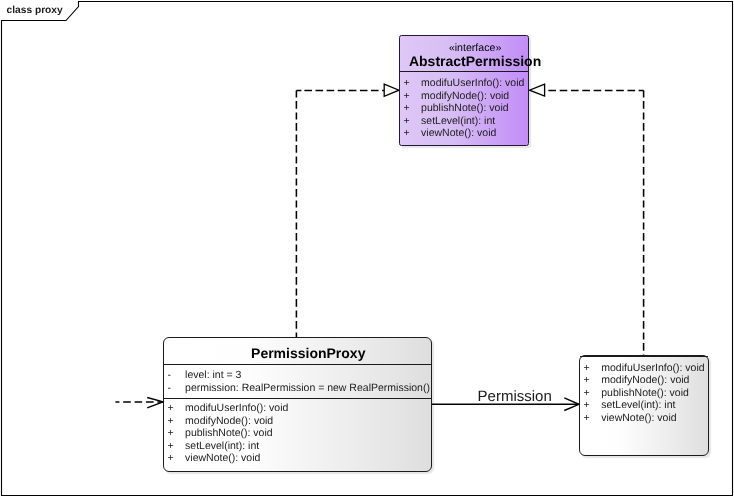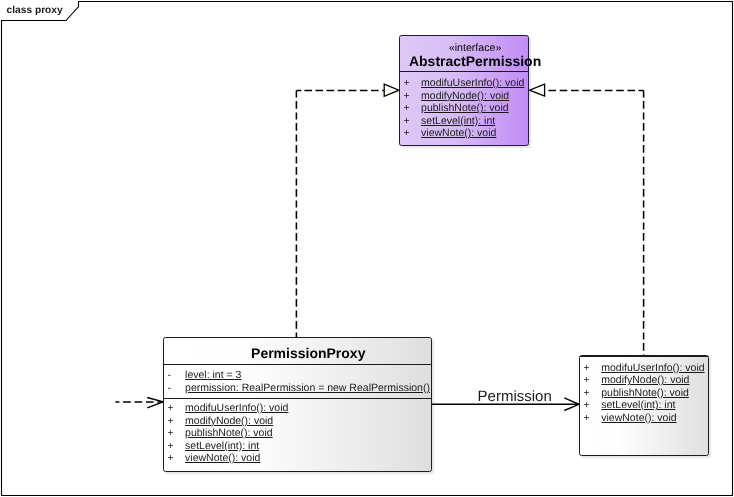--- a/index.html
+++ b/index.html
@@ -5,31 +5,31 @@
 <style>
   html,body{margin:0;padding:0;background:#ffffff;}
   body{width:734px;height:497px;overflow:hidden;
        font-family:"Liberation Sans",sans-serif;
        text-rendering:geometricPrecision;-webkit-font-smoothing:antialiased;}
   #root{position:relative;width:707px;height:497px;background:#ffffff;will-change:transform;padding-left:24px;}
   svg.layer{position:absolute;left:0;top:0;width:734px;height:497px;overflow:visible;}
   .node{position:absolute;box-sizing:border-box;}
   .uml-box{border:1.4px solid #1c1c1c;border-radius:2.5px;
            box-shadow:2px 2px 1.2px -0.3px rgba(0,0,0,0.10);}
-  .grey-box{background:linear-gradient(to right,#ffffff 0%,#fefefe 30%,#f2f2f2 58%,#e6e6e6 85%,#dedede 100%);}
+  .grey-box{background:linear-gradient(to right,#ffffff 0%,#fefefe 30%,#f2f2f2 58%,#e6e6e6 85%,#dedede 100%);border-radius:6px;}
   .purple-box{background:linear-gradient(to right,#dec8f6 0%,#d7bdf5 40%,#c28df7 100%);
               border-color:#251539;}
   .titlebar{display:flex;align-items:center;justify-content:flex-start;flex-direction:column;box-sizing:border-box;margin-left:22px;}
   .title{font-weight:bold;font-size:14px;color:#000;line-height:12.4px;}
   .stereo{font-size:10.6px;color:#000;line-height:11.8px;}
   .divider{border-top:1.3px solid #1a1a1a;}
   .members{padding:0;}
   .row{display:flex;align-items:center;font-size:10.5px;color:#1a1a1a;line-height:12.5px;height:12.5px;}
   .vis{width:21.1px;text-align:left;flex:0 0 21.1px;padding-left:3.4px;box-sizing:border-box;}
-  .mtext{white-space:pre;text-decoration:underline;}
+  .mtext{white-space:pre;}
   .edge-label{position:absolute;font-size:15px;color:#1a1a1a;}
 </style>
 </head>
 <body>
 
 <div id="root">
 
   <svg class="layer">
     <path d="M1.5,20.5 L1.5,495.5 L732.5,495.5 L732.5,1.5 L78.5,1.5 L78.5,6.5 L66,20.5 Z" fill="none" stroke="#000000" stroke-width="1.1"></path>
   </svg>

